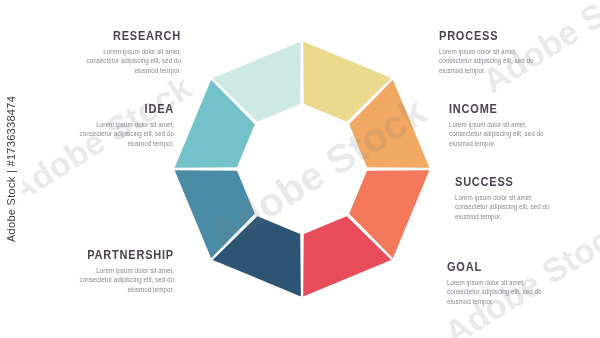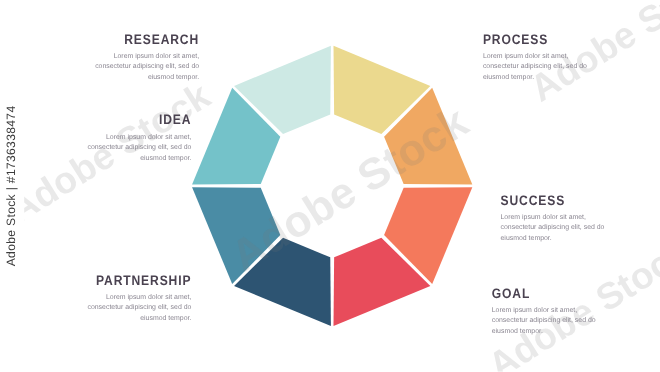--- a/index.html
+++ b/index.html
@@ -165,20 +165,24 @@
   </div>
   <div class="label-block left" id="lbl-partnership">
     <div class="label-title">PARTNERSHIP</div>
     <div class="label-body">Lorem ipsum dolor sit amet, consectetur adipiscing elit, sed do eiusmod tempor.</div>
   </div>
 
   <div class="label-block right" id="lbl-process">
     <div class="label-title">PROCESS</div>
     <div class="label-body">Lorem ipsum dolor sit amet, consectetur adipiscing elit, sed do eiusmod tempor.</div>
   </div>
+  <div class="label-block right" id="lbl-income">
+    <div class="label-title">INCOME</div>
+    <div class="label-body">Lorem ipsum dolor sit amet, consectetur adipiscing elit, sed do eiusmod tempor.</div>
+  </div>
   <div class="label-block right" id="lbl-success">
     <div class="label-title">SUCCESS</div>
     <div class="label-body">Lorem ipsum dolor sit amet, consectetur adipiscing elit, sed do eiusmod tempor.</div>
   </div>
   <div class="label-block right" id="lbl-goal">
     <div class="label-title">GOAL</div>
     <div class="label-body">Lorem ipsum dolor sit amet, consectetur adipiscing elit, sed do eiusmod tempor.</div>
   </div>
 
   <div id="watermark-strip">

